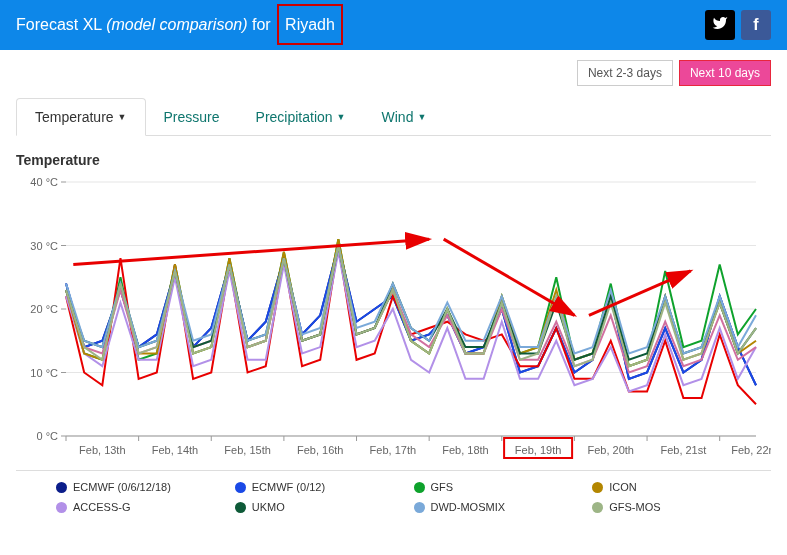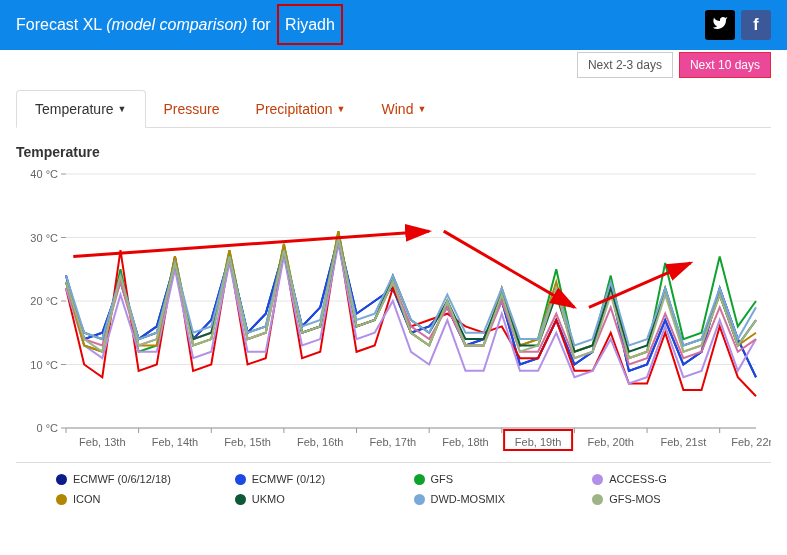--- a/index.html
+++ b/index.html
@@ -5,25 +5,25 @@
 * { box-sizing: border-box; margin: 0; padding: 0; }
 body { font-family: Arial, Helvetica, sans-serif; background: #fff; color: #333; width: 787px; }
 .header { background: #0d87e9; color: #fff; padding: 10px 16px; display: flex; align-items: center; justify-content: space-between; }
 .header-title { font-size: 16px; font-weight: 400; }
 .header-title .italic { font-style: italic; }
 .header-title .city { border: 2px solid #cc0000; padding: 10px 6px; margin-left: 2px; }
 .social { display: flex; gap: 6px; }
 .social-btn { width: 30px; height: 30px; background: #000; color: #fff; display: flex; align-items: center; justify-content: center; border-radius: 3px; }
 .fb-btn { background: #3b5998; }
 .twitter-glyph, .fb-glyph { font-size: 16px; font-weight: bold; }
-.range-row { display: flex; justify-content: flex-end; gap: 6px; padding: 2px 16px 0; }
+.range-row { display: flex; justify-content: flex-end; gap: 6px; padding: 10px 16px 0; }
 .range-btn { border: 1px solid #ccc; background: #fff; padding: 5px 10px; font-size: 12px; color: #555; cursor: pointer; }
 .range-btn.active { background: #ec4899; color: #fff; border-color: #e8263d; }
 .tabs { display: flex; border-bottom: 1px solid #ddd; margin: 12px 16px 0; }
-.tab { padding: 10px 18px; font-size: 14px; color: #c2410c; cursor: pointer; display: flex; align-items: center; gap: 4px; }
+.tab { padding: 10px 18px; font-size: 14px; color: #0f766e; cursor: pointer; display: flex; align-items: center; gap: 4px; }
 .tab.active { color: #333; border: 1px solid #ddd; border-bottom: 1px solid #fff; margin-bottom: -1px; background: #fff; border-radius: 4px 4px 0 0; }
 .tab-caret { font-size: 9px; }
 .chart-wrap { padding: 16px; }
 .chart-title { font-size: 14px; font-weight: bold; margin-bottom: 8px; }
 .chart-svg { width: 100%; height: 290px; }
 .gridline { stroke: #e5e5e5; stroke-width: 1; }
 .axis-line { stroke: #999; stroke-width: 1; }
 .legend { display: flex; flex-wrap: wrap; gap: 4px 0; padding: 8px 0 0 40px; border-top: 1px solid #ddd; }
 .legend-item { display: flex; align-items: center; gap: 6px; width: 25%; font-size: 11px; padding: 2px 0; text-align: center; }
 .legend-dot { width: 11px; height: 11px; border-radius: 50%; }
@@ -144,26 +144,26 @@
       </div>
       <div class="legend-item">
         <span class="legend-dot" style="background:#1a49e6"></span>
         <span>ECMWF (0/12)</span>
       </div>
       <div class="legend-item">
         <span class="legend-dot" style="background:#0ea22c"></span>
         <span>GFS</span>
       </div>
       <div class="legend-item">
+        <span class="legend-dot" style="background:#b38600"></span>
+        <span>ICON</span>
+      </div>
+      <div class="legend-item">
         <span class="legend-dot" style="background:#b290e8"></span>
         <span>ACCESS-G</span>
-      </div>
-      <div class="legend-item">
-        <span class="legend-dot" style="background:#b38600"></span>
-        <span>ICON</span>
       </div>
       <div class="legend-item">
         <span class="legend-dot" style="background:#0e5a38"></span>
         <span>UKMO</span>
       </div>
       <div class="legend-item">
         <span class="legend-dot" style="background:#7aa9d9"></span>
         <span>DWD-MOSMIX</span>
       </div>
       <div class="legend-item">

